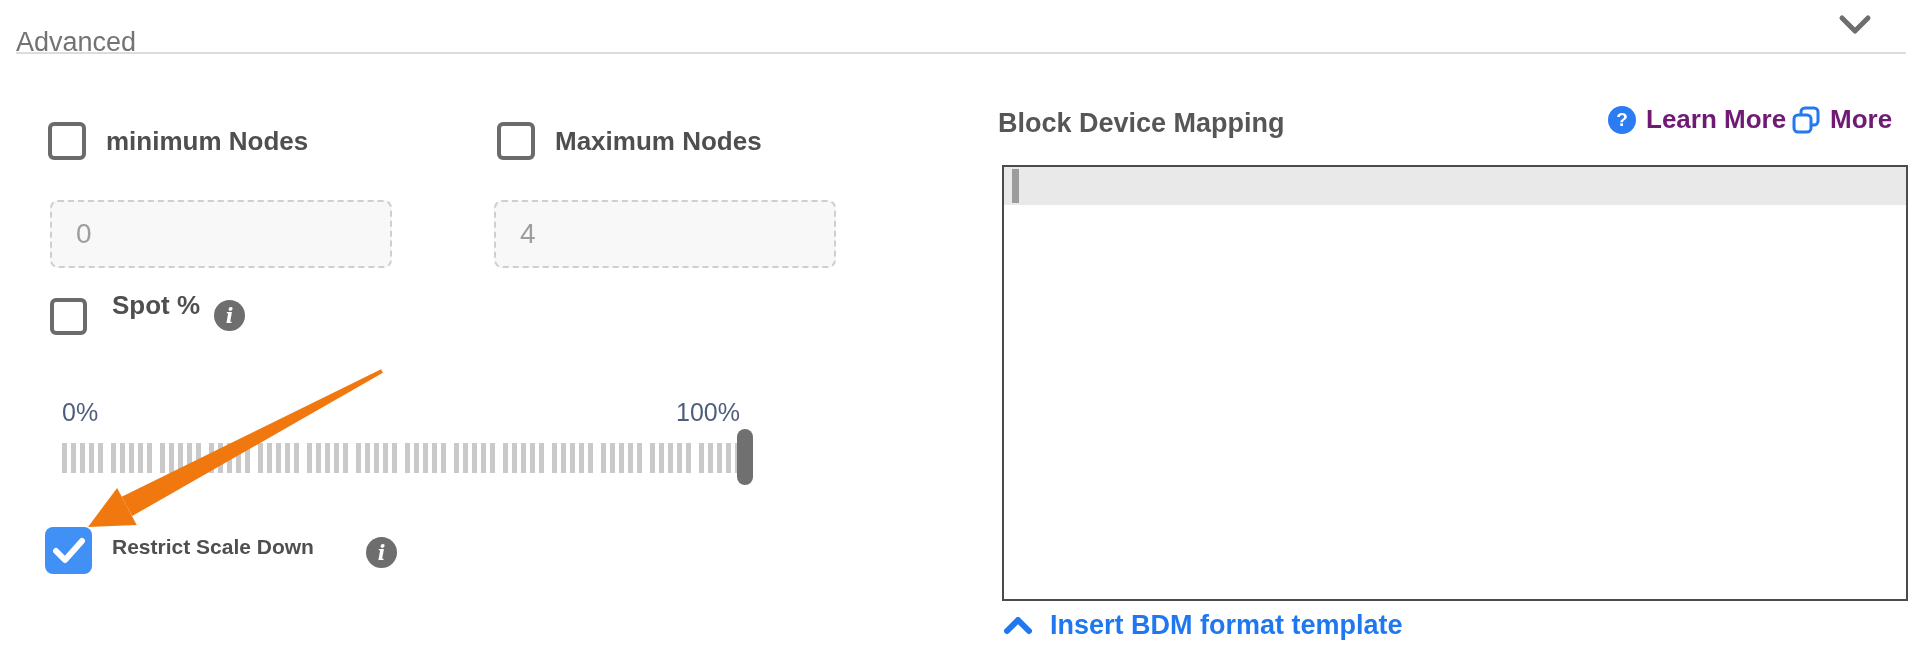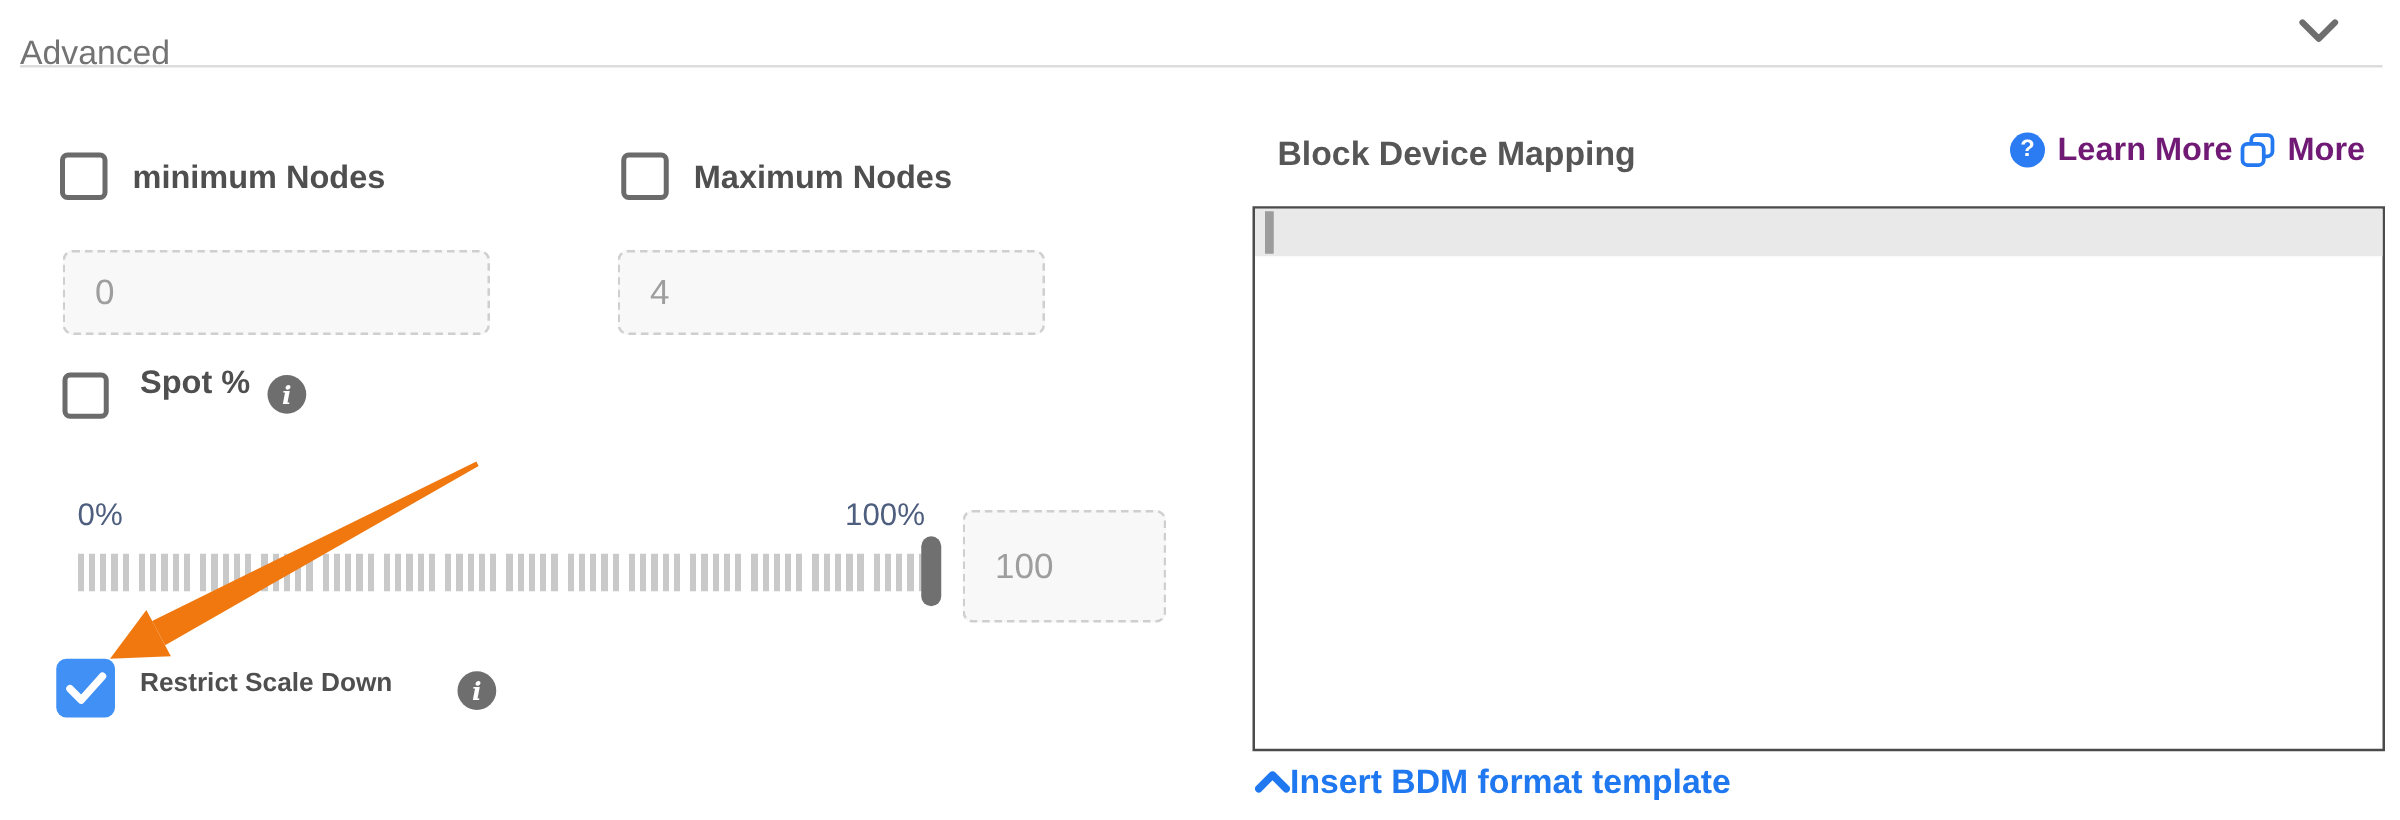--- a/index.html
+++ b/index.html
@@ -28,28 +28,28 @@
     background-image: repeating-linear-gradient(to right,
       #c9c9c9 0px, #c9c9c9 5px, transparent 5px, transparent 9px,
       #c9c9c9 9px, #c9c9c9 14px, transparent 14px, transparent 18px,
       #c9c9c9 18px, #c9c9c9 23px, transparent 23px, transparent 27px,
       #c9c9c9 27px, #c9c9c9 32px, transparent 32px, transparent 36px,
       #c9c9c9 36px, #c9c9c9 41px, transparent 41px, transparent 49px);
   }
   .slider-handle { position:absolute; left:737px; top:429px; width:16px; height:56px; border-radius:8px; background:#707070; cursor:grab; }
 
   
-  .bdm-title { position:absolute; left:998px; top:108px; font-size:27px; font-weight:600; color:#565656;margin-left:24px; }
+  .bdm-title { position:absolute; left:998px; top:108px; font-size:27px; font-weight:600; color:#565656; }
   .link-group { position:absolute; display:flex; align-items:center; gap:10px; cursor:pointer; }
   .link-text { font-size:26px; font-weight:600; color:#701a75; white-space:nowrap; }
   .q-icon { width:28px; height:28px; border-radius:50%; background:#2b7bf3; color:#fff; display:flex; align-items:center; justify-content:center; font-size:19px; font-weight:bold; }
   .editor { position:absolute; left:1002px; top:165px; width:906px; height:436px; border:2px solid #4b4b4b; background:#ffffff; cursor:text; }
   .editor-line { position:relative; width:100%; height:38px; background:#e9e9e9; }
   .editor-cursor { position:absolute; left:8px; top:2px; width:7px; height:34px; background:#9c9c9c; }
-  .insert-link { position:absolute; left:1004px; top:610px; display:flex; align-items:center; cursor:pointer; }
+  .insert-link { position:absolute; left:1004px; top:610px; display:flex; align-items:center; gap:18px; cursor:pointer; }
   .insert-text { font-size:27px; font-weight:600; color:#1f78f0; white-space:nowrap; }
 
   .arrow-overlay { position:absolute; left:0; top:0; width:1920px; height:656px; pointer-events:none; }
   svg { display:block; }
 </style>
 </head>
 <body>
 
 <div class="page">
 
@@ -70,21 +70,20 @@
   <input class="dash-input" style="left: 494px; top: 200px; width: 342px; height: 68px;" readonly="" value="4">
 
   <div class="cb" style="left:50px; top:298px; width:37px; height:37px;"></div>
   <div class="cb-label" style="left:112px; top:290px;">Spot %</div>
   <div class="info" style="left:214px; top:300px;">i</div>
 
   <div class="slider-label" style="left:62px; top:398px;">0%</div>
   <div class="slider-label" style="left:676px; top:398px;">100%</div>
   <div class="slider-track"></div>
   <div class="slider-handle"></div>
-  <input class="dash-input" style="left: 770px; top: 408px; width: 163px; height: 90px;" readonly="" value="100">
 
   <div class="cb-checked" style="left:45px; top:527px;">
     <span>
       <svg width="34" height="28" viewBox="0 0 34 28">
         <polyline points="4,14 13,23 30,4" fill="none" stroke="#ffffff" stroke-width="6" stroke-linecap="round" stroke-linejoin="round"></polyline>
       </svg>
     </span>
   </div>
   <div class="cb-label" style="left:112px; top:535px; font-size:21px;">Restrict Scale Down</div>
   <div class="info" style="left:366px; top:537px;">i</div>

